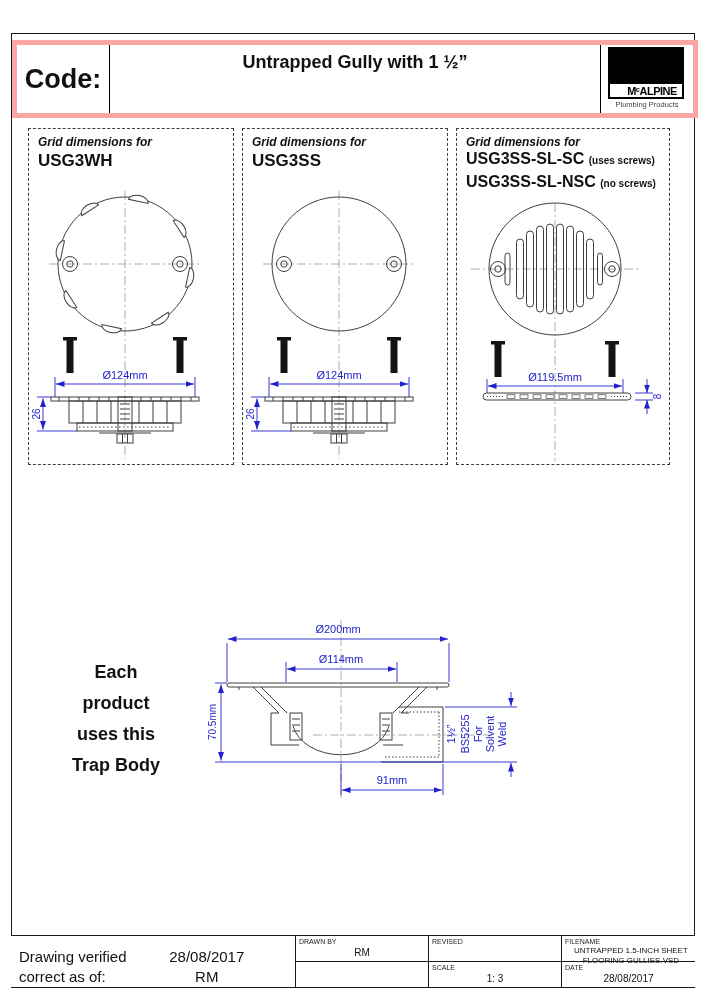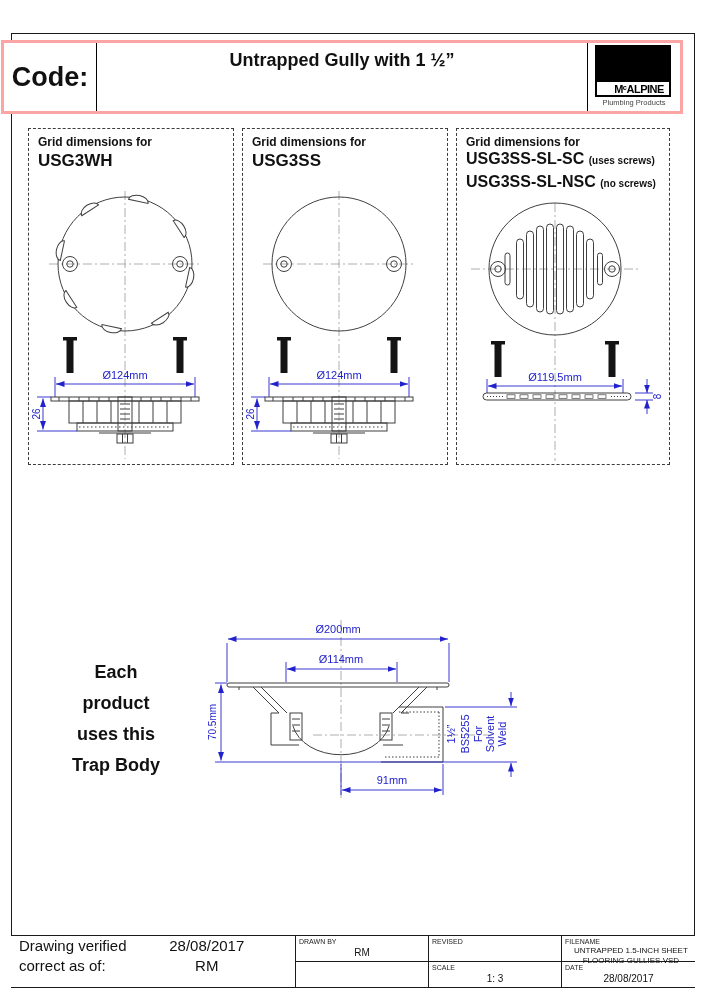--- a/index.html
+++ b/index.html
@@ -1,36 +1,36 @@
 <!DOCTYPE html>
 <html><head>
 <meta charset="utf-8">
 <style>
   html,body{margin:0;padding:0;background:#fff;}
   #sheet{position:relative;width:706px;height:1000px;background:#fff;
          font-family:"Liberation Sans",sans-serif;color:#111;overflow:hidden;}
   .page-border{position:absolute;left:11px;top:33px;width:682px;height:953px;
                border:1px solid #1a1a1a;}
   
-  .hdr{position:absolute;left:1px;top:40px;width:676px;height:68px;
-       border:3px solid #fca5a5;display:flex;background:#fff;}
+  .hdr{position:absolute;left:12px;top:40px;width:676px;height:68px;
+       border:5px solid #fca5a5;display:flex;background:#fff;}
   .hdr-code{width:92px;border-right:1px solid #000;display:flex;align-items:center;
             justify-content:center;font-size:27px;font-weight:bold;}
   .hdr-title{flex:1;text-align:center;font-size:18px;font-weight:bold;line-height:33px;
              padding-top:1px;}
   .hdr-logo{width:92px;border-left:1px solid #000;position:relative;}
   .logo-sq{position:absolute;left:7px;top:2px;width:76px;height:52px;background:#000;}
   .logo-band{position:absolute;left:2px;right:2px;bottom:2px;height:13px;background:#fff;
              display:flex;align-items:center;justify-content:center;
              font-size:11px;font-weight:bold;letter-spacing:-0.5px;color:#000;padding-left:12px;}
   .logo-tag{position:absolute;left:0;top:55px;width:100%;text-align:center;
             font-size:7.5px;color:#444;}
   
   .panel{position:absolute;top:128px;height:335px;border:1px dashed #3c3c3c;background:#fff;}
-  .panel-heading{position:absolute;left:9px;top:6px;font-size:12px;font-weight:bold;}
+  .panel-heading{position:absolute;left:9px;top:6px;font-size:12px;font-weight:bold;font-style:italic;}
   .panel-code{position:absolute;left:9px;top:22px;font-size:17px;font-weight:bold;}
   .panel-code.sm{font-size:16px;}
   .panel-code .note{font-size:10px;font-weight:bold;}
   .panel-svg{position:absolute;left:0;}
   
   .cl{stroke:#999;stroke-width:0.8;fill:none;stroke-dasharray:9 3 2 3;}
   .ln{stroke:#3f3f3f;stroke-width:1;fill:none;}
   .screws{fill:#141414;stroke:none;}
   .dim line{stroke:#2222cc;stroke-width:0.9;}
   .dim text{fill:#2222cc;stroke:none;font-family:"Liberation Sans",sans-serif;
@@ -38,21 +38,21 @@
   .dim text.sm{font-size:10px;}
   
   .caption{position:absolute;left:30px;top:657px;width:172px;text-align:center;
            font-size:18px;font-weight:bold;line-height:31px;}
   
   .tblock{position:absolute;left:11px;top:935px;width:684px;height:51px;
           border-top:1px solid #1a1a1a;display:grid;
           grid-template-columns:284px 133px 133px 134px;background:#fff;}
   .tb-cell{position:relative;border-left:1px solid #1a1a1a;font-size:7px;}
   .tb-cell:first-child{border-left:none;}
-  .tb-left{display:flex;align-items:flex-start;padding:0 8px;font-size:15px;}
+  .tb-left{display:flex;align-items:flex-end;padding:0 8px;font-size:15px;}
   .tb-left .lbl{line-height:20px;}
   .tb-left .val{flex:1;text-align:center;line-height:20px;}
   .tb-split .half{position:absolute;left:0;right:0;height:25px;}
   .tb-split .half.top{top:0;}
   .tb-split .half.bot{top:25px;border-top:1px solid #1a1a1a;height:25px;}
   .tb-lbl{position:absolute;left:3px;top:2px;font-size:7px;color:#222;}
   .tb-val{position:absolute;left:0;right:0;top:11px;text-align:center;font-size:10px;}
   .fn-val{position:absolute;left:12px;top:10px;font-size:8px;line-height:10px;z-index:2;}
 </style>
 </head>

